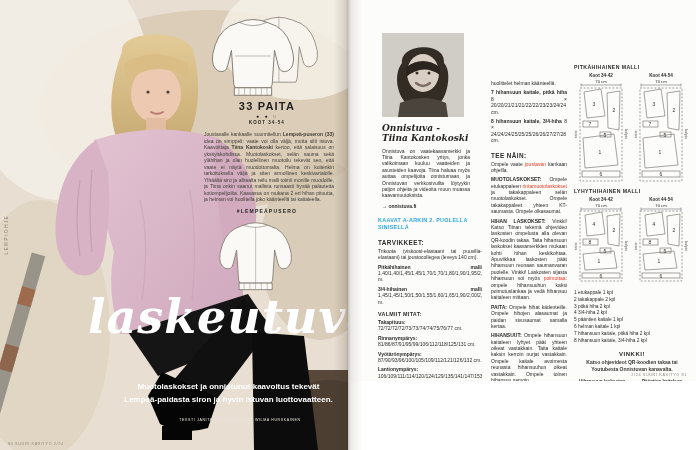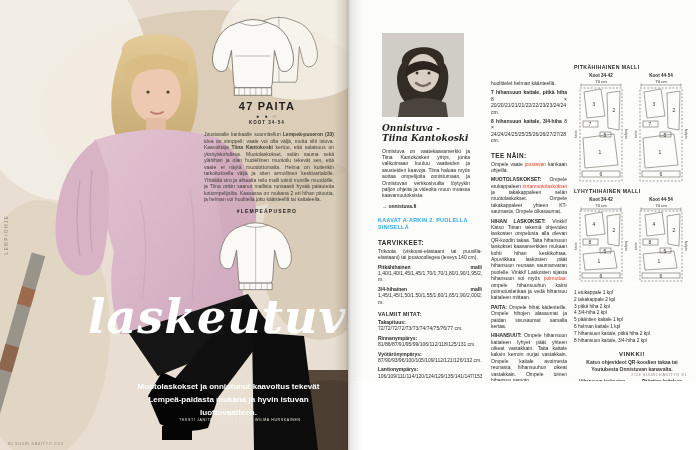--- a/index.html
+++ b/index.html
@@ -130,41 +130,41 @@
       </g>
       <g stroke="#7d786e" stroke-width="1" fill="#fbf9f5">
         <path d="M30,10 Q45,4 60,10 L70,14 Q84,22 88,44 Q90,58 82,62 Q74,65 72,56 L68,40 L66,70 Q66,78 64,80 L26,80 Q24,78 24,70 L22,40 L18,56 Q16,65 8,62 Q0,58 2,44 Q6,22 20,14 Z"></path>
         <path d="M30,10 Q45,17 60,10" fill="none" stroke-width=".7"></path>
         <rect x="25" y="80" width="40" height="8" fill="#fbf9f5"></rect>
         <path d="M30,80 L30,88 M36,80 L36,88 M42,80 L42,88 M48,80 L48,88 M54,80 L54,88 M60,80 L60,88" stroke-width=".5"></path>
         <path d="M26,46 L64,46" stroke-width=".5"></path>
       </g>
     </svg>
 
-    <div class="pat-title">47 PAITA</div>
+    <div class="pat-title">33 PAITA</div>
     <div class="pat-dots">● ● ○</div>
     <div class="pat-sizes">KOOT 34-54</div>
 
     <div class="intro"><span>Joustavalle kankaalle suunnitellun </span><span class="b">Lempeä-puseron (33)</span><span> idea on simppeli: vaate voi olla väljä, mutta silti istuva. Kaavoittaja </span><span class="b">Tiina Kantokoski</span><span> kertoo, että salaisuus on yksityiskohdissa. Muotolaskokset, selän sauma sekä ylähihan ja olan huolellinen muotoilu tekevät sen, että vaate ei näytä muodottomalta. Helma on kuitenkin tarkoituksella väljä ja siten armollinen keskivartalolle. Ylhäältä siro ja alhaalta reilu malli toimii monille muodoille, ja Tiina onkin saanut mallista runsaasti hyvää palautetta kotiompelijoilta. Kaavassa on mukana 2 eri hihan pituutta, ja helman voi huolitella joko käänteellä tai kaitaleella.</span></div>
     <div class="hashtag">#LEMPEÄPUSERO</div>
 
     <svg class="sketch2" viewBox="0 0 120 92">
       <g stroke="#7d786e" stroke-width="1" fill="#fbf9f5">
         <path d="M30,10 Q45,4 60,10 L70,14 Q84,22 88,44 Q90,58 82,62 Q74,65 72,56 L68,40 L66,70 Q66,78 64,80 L26,80 Q24,78 24,70 L22,40 L18,56 Q16,65 8,62 Q0,58 2,44 Q6,22 20,14 Z"></path>
         <path d="M30,10 Q45,15 60,10" fill="none" stroke-width=".7"></path>
         <path d="M45,12 L45,80" stroke-width=".5"></path>
         <rect x="25" y="80" width="40" height="8" fill="#fbf9f5"></rect>
         <path d="M31,80 L31,88 M38,80 L38,88 M45,80 L45,88 M52,80 L52,88 M59,80 L59,88" stroke-width=".5"></path>
       </g>
     </svg>
 
     <div class="big-title">
       <div class="script">laskeutuva</div>
     </div>
-    <div class="subtitle">Muotolaskokset ja onnistunut kaavoitus tekevät Lempeä-paidasta mukana ja hyvin istuvan luottovaatteen.</div>
+    <div class="subtitle">Muotolaskokset ja onnistunut kaavoitus tekevät Lempeä-paidasta siron ja hyvin istuvan luottovaatteen.</div>
     <div class="credits">TEKSTI JANITA PERTTULA   KUVAT WILMA HURSKAINEN</div>
     <div class="vert-label">LEMPIOHJE</div>
     <div class="footer-l">80   SUURI KÄSITYÖ   2/24</div>
   </div>
 
   <div class="gutter"></div>
 
   <div class="page-right">
 
     <div class="col col1">

